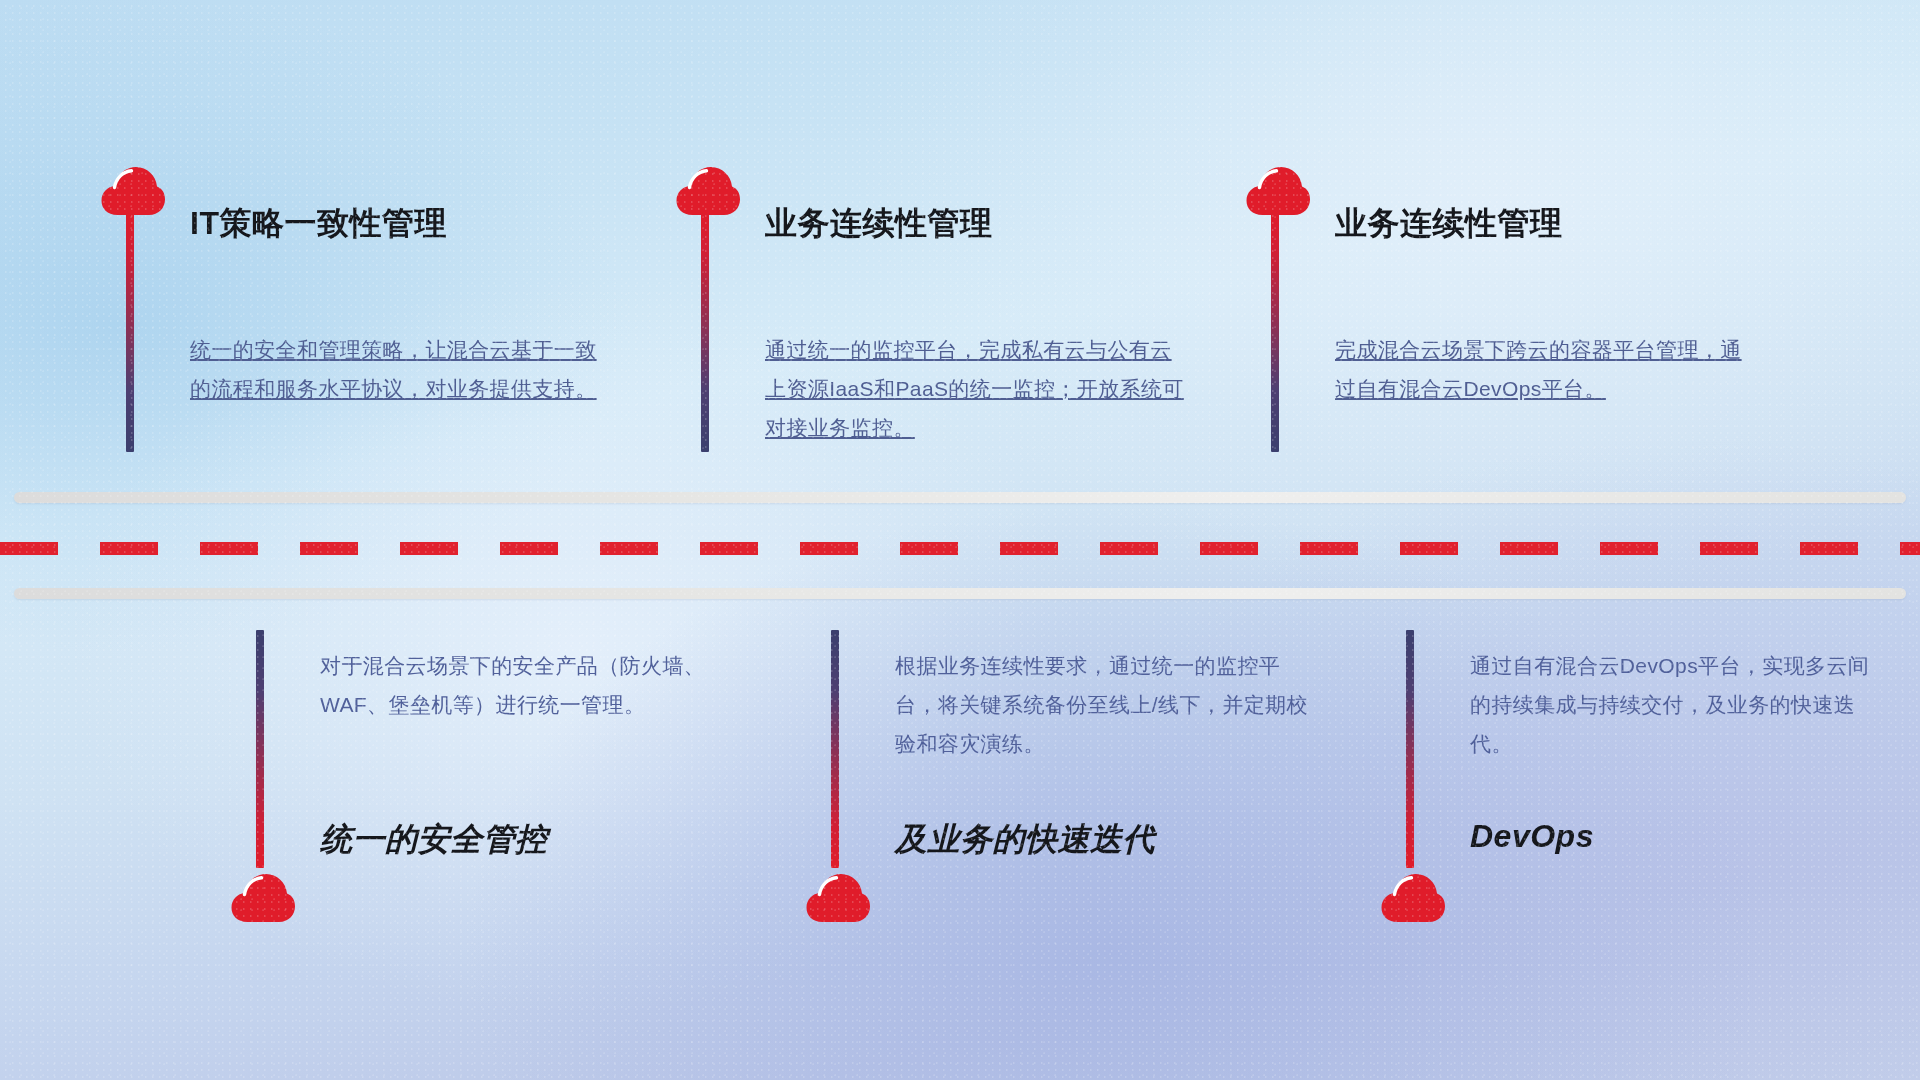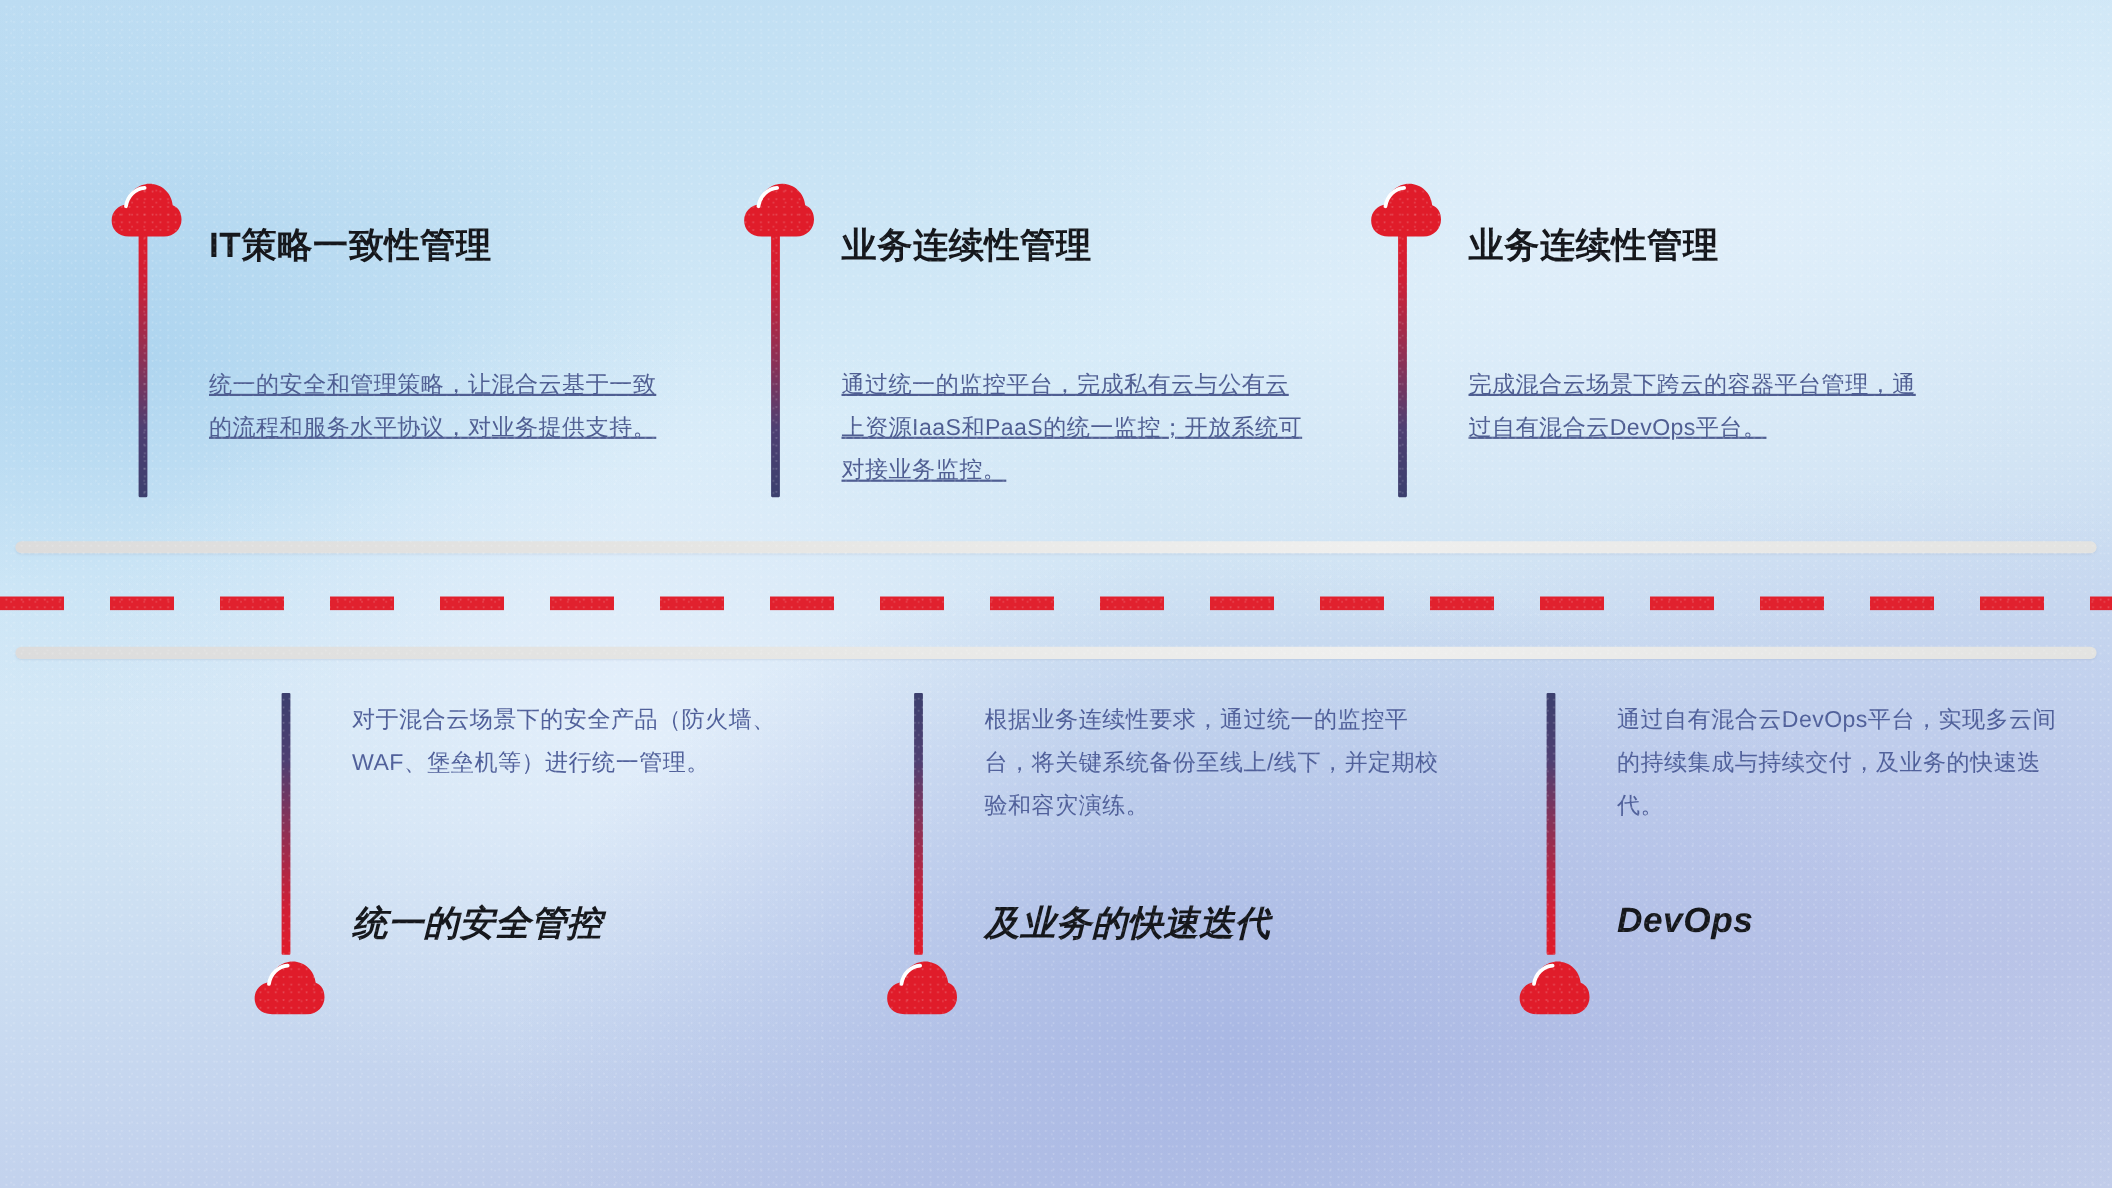--- a/index.html
+++ b/index.html
@@ -125,21 +125,21 @@
   
   .row-top .cloud-icon { top: 0; left: 0; }
   .row-top .stem      { top: 45px; left: 26px; height: 242px; }
   .row-top .col-title { top: 37px; left: 90px; }
   .row-top .col-body  { top: 165px; left: 90px; text-decoration: underline; }
 
   
   .row-bottom .stem      { top: 0; left: 26px; height: 238px; }
   .row-bottom .cloud-icon{ top: 242px; left: 0; }
   .row-bottom .col-title { top: 188px; left: 90px; font-style: italic; }
-  .row-bottom .col-body  { top: 5px; left: 90px; }
+  .row-bottom .col-body  { top: 16px; left: 90px; }
 </style>
 </head>
 <body>
 
 <div id="stage">
 
   <div class="col row-top" style="left:100px; top:165px;">
     <div class="cloud-icon">
       <svg viewBox="0 0 66 52" xmlns="http://www.w3.org/2000/svg">
         <path d="M17.5 50 C7.0 50 1.5 43.5 1.5 35.5 C1.5 27.5 7.5 21.5 15.0 21.0 C16.5 10.0 25.5 2.0 36.0 2.0 C47.0 2.0 56.0 10.5 57.0 21.5 C62.5 23.5 65.0 28.5 65.0 34.5 C65.0 43.0 58.5 50 49.0 50 Z" fill="#e01c2a"></path>

